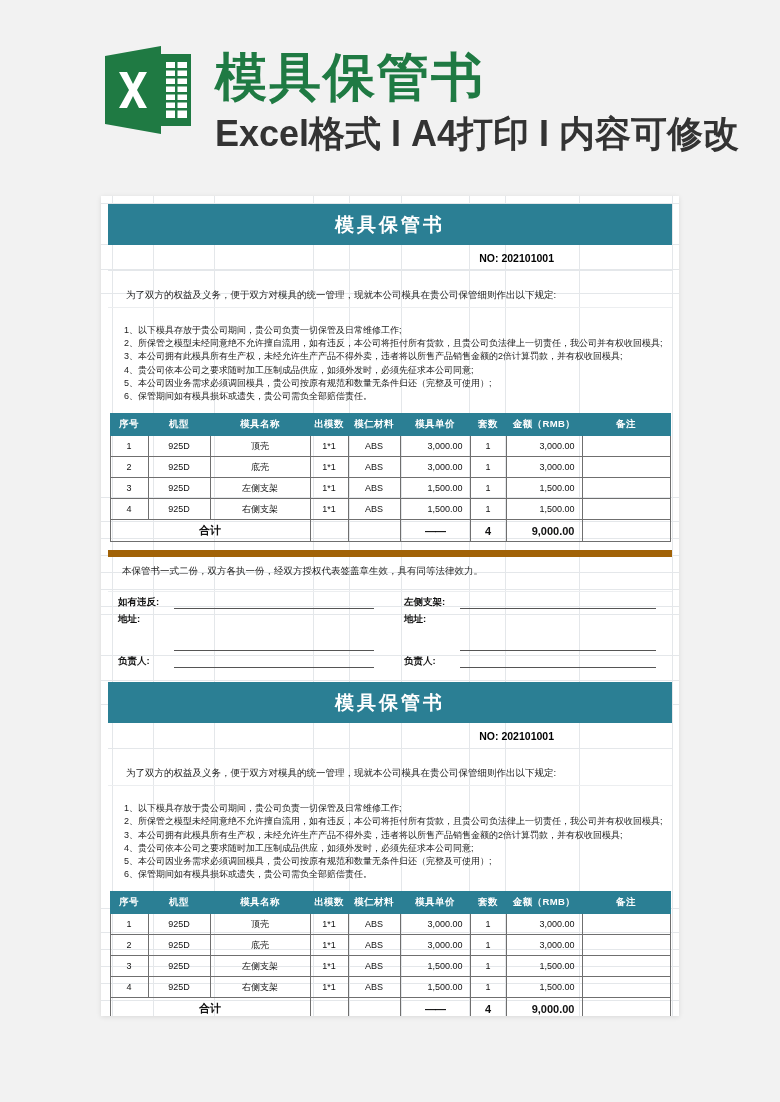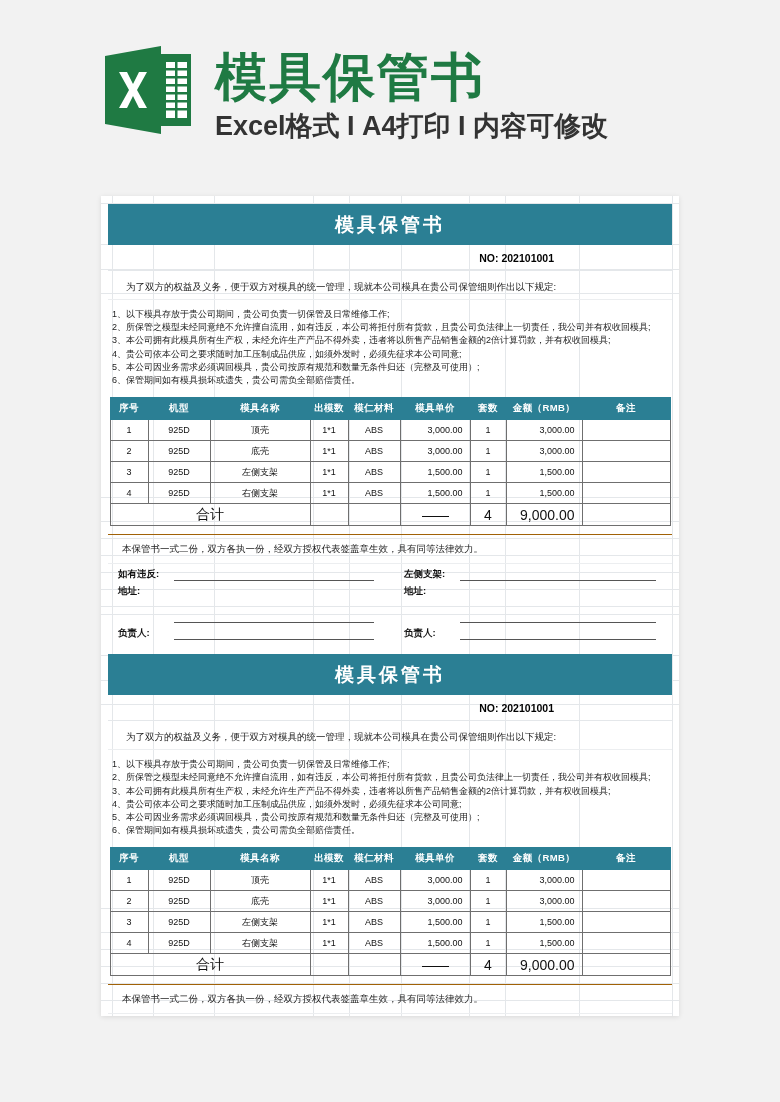--- a/index.html
+++ b/index.html
@@ -47,25 +47,25 @@
   }
   .promo-title {
     font-size: 52px;
     line-height: 62px;
     font-weight: bold;
     color: #1f7a43;
     letter-spacing: 2px;
     white-space: nowrap;
   }
   .promo-sub {
-    font-size: 27px;
+    font-size: 36px;
     line-height: 36px;
     font-weight: bold;
     color: #333333;
-    margin-top: 0;
+    margin-top: 8px;
     white-space: nowrap;
   }
 
   
   .sheet {
     position: absolute;
     left: 101px;
     top: 196px;
     width: 578px;
     height: 820px;
@@ -131,27 +131,27 @@
     margin: 0 1px;
   }
 
   
   .intro {
     font-size: 9.5px;
     color: #222;
     padding: 5px 0 5px 18px;
     line-height: 14px;
     border-bottom: 1px solid #eceef0;
-    margin: 4px 1px;
+    margin: 12px 1px;
   }
 
   
   .clauses {
     padding: 4px 4px 6px 4px;
-    margin: 0 1px;
+    margin: 0 13px;
   }
   .clause {
     font-size: 9px;
     color: #1c1c1c;
     line-height: 13.2px;
     white-space: nowrap;
   }
 
   
   table.items {
@@ -175,32 +175,32 @@
     height: 18px;
     font-size: 9px;
     color: #111;
     text-align: center;
   }
   table.items td.num-r {
     text-align: right;
     padding-right: 7px;
   }
   table.items tr.total td {
-    font-weight: normal;
-    font-size: 14px;
+    font-weight: bold;
+    font-size: 11px;
     height: 19px;
   }
   .dash { letter-spacing: -1px; font-weight: bold; }
 
   
   .note {
     font-size: 9.5px;
     color: #1c1c1c;
-    padding: 8px 0 7px 14px;
-    border-top: 1px solid #a16207;
+    padding: 8px 0 13px 14px;
+    border-top: 7px solid #a16207;
     border-bottom: 1px solid #eceef0;
     margin: 8px 1px 0 1px;
   }
 
   
   .sig-wrap {
     display: flex;
     margin: 0 1px;
     position: relative;
   }

